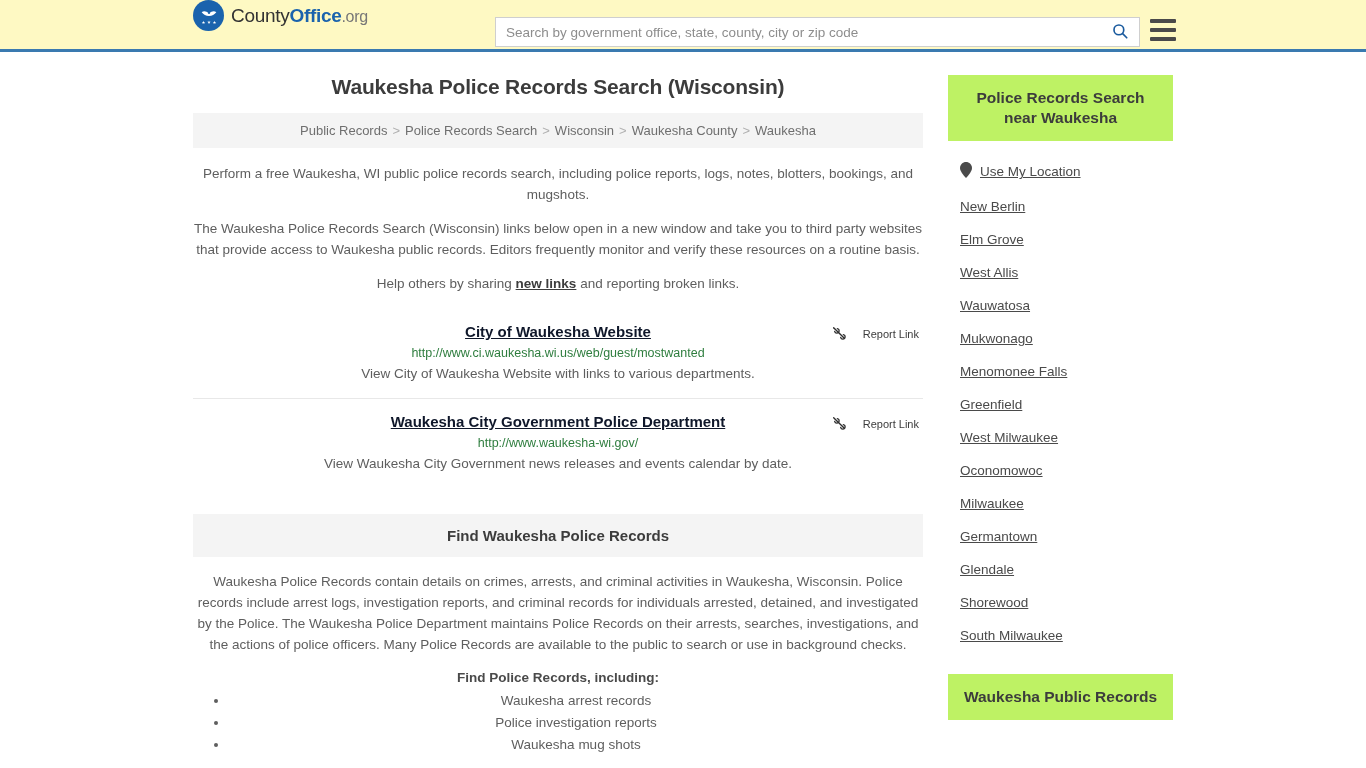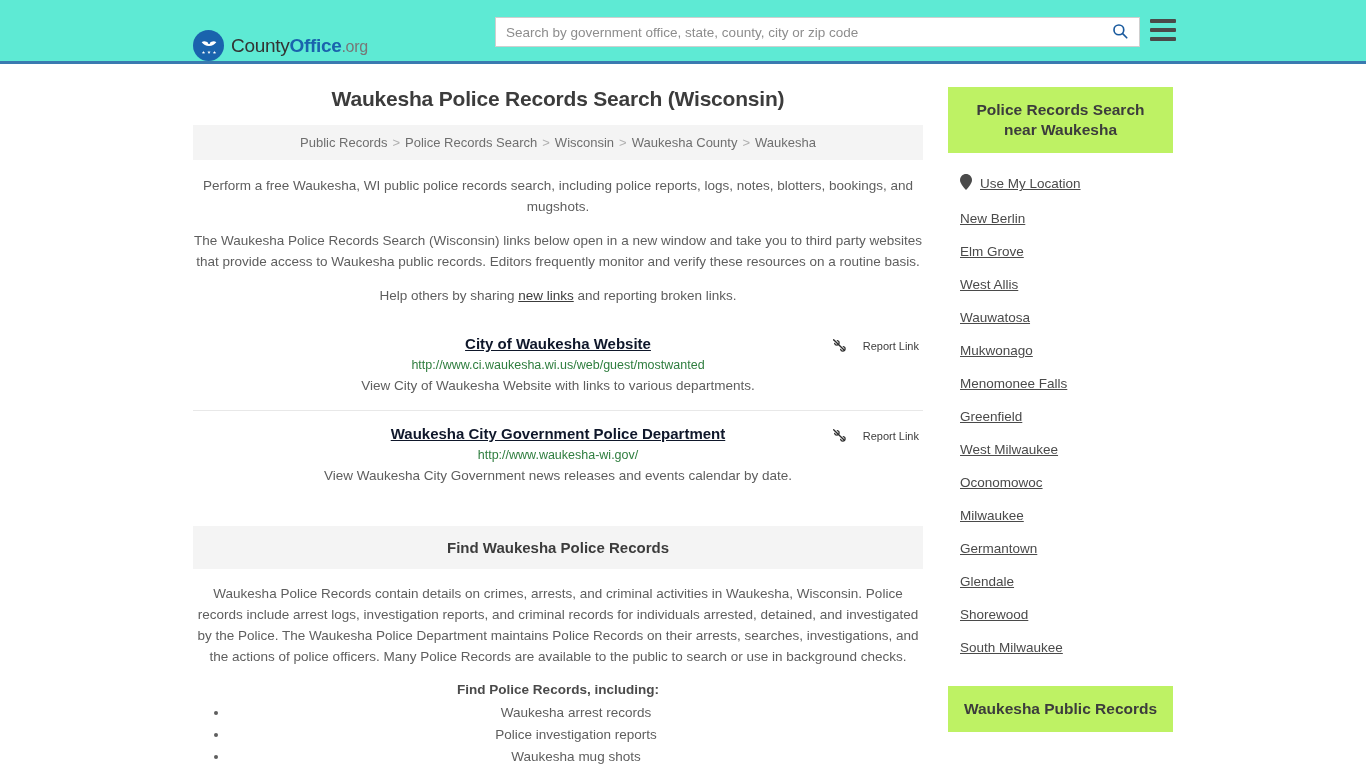--- a/index.html
+++ b/index.html
@@ -6,25 +6,25 @@
   html, body {
     width: 1366px;
     height: 768px;
     overflow: hidden;
     background: #ffffff;
     font-family: "Liberation Sans", sans-serif;
   }
 
   
   .site-header {
-    height: 64px;
-    background: #5eead4;
+    height: 52px;
+    background: #fef9c3;
     border-bottom: 3px solid #3a7ab0;
     display: flex;
-    align-items: flex-end;
+    align-items: flex-start;
     position: relative;
   }
   .logo-wrap {
     display: flex;
     align-items: center;
     gap: 7px;
     margin-left: 193px;
   }
   .logo-badge {
     width: 31px; height: 31px;
@@ -131,21 +131,21 @@
 
   p.body-text {
     font-size: 13.5px;
     line-height: 1.55;
     color: #5e5e5e;
     margin-bottom: 13px;
   }
   p.body-text a {
     color: #3c3c3c;
     text-decoration: underline;
-    font-weight: normal;
+    font-weight: bold;
   }
 
   
   .link-list { margin-top: 18px; }
   .link-entry {
     padding: 10px 0 14px 0;
     position: relative;
   }
   .link-entry + .link-entry { border-top: 1px solid #e8e8e8; padding-top: 14px; }
   .link-title {

